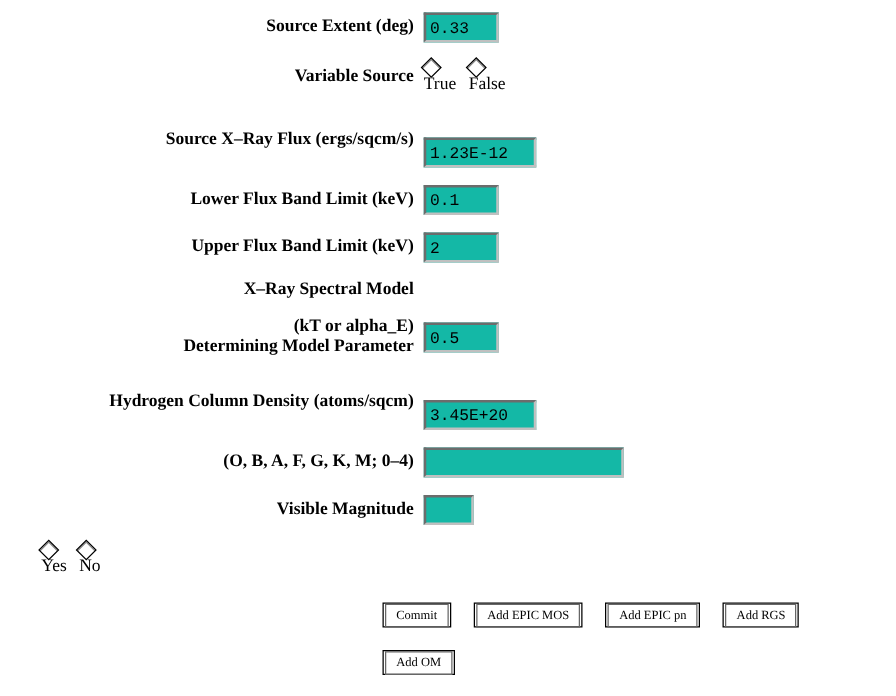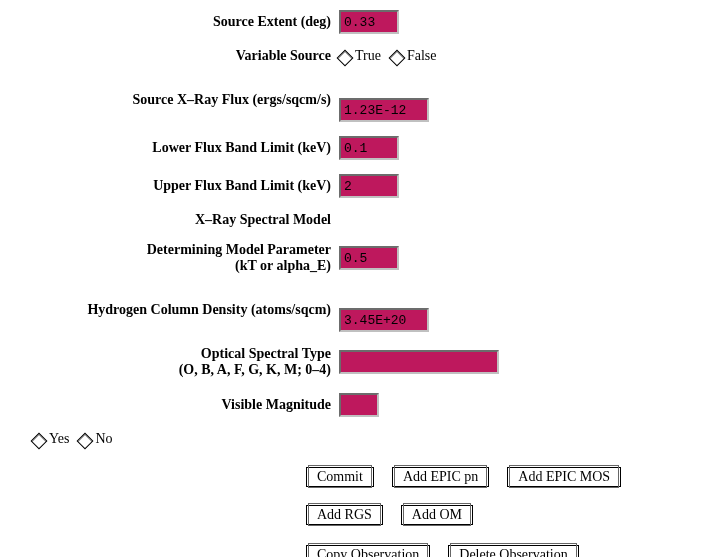--- a/index.html
+++ b/index.html
@@ -27,21 +27,21 @@
   .label-col .sub {
     display: block;
   }
   .input-col {
     text-align: left;
   }
   input[type="text"].txt {
     font-family: "Courier New", monospace;
     font-size: 13px;
     border: 2px inset #c0c0c0;
-    background: #be185d;
+    background: #14b8a6;
     padding: 2px 3px;
     height: 16px;
   }
   .w-short { width: 50px; }
   .w-med   { width: 80px; margin-top: 20px; }
   .w-long  { width: 150px; }
   .dropdown {
     display: inline-flex;
     align-items: center;
     border: 2px outset #e0e0e0;
@@ -63,22 +63,23 @@
     margin-left: 6px;
     display: inline-block;
   }
   .radio-group {
     display: flex;
     align-items: center;
     gap: 4px;
   }
   .radio-group .opt {
     display: inline-flex;
-    align-items: flex-end;
+    align-items: flex-start;
     margin-right: 6px;
+    flex-direction: column;
   }
   .diamond {
     width: 10px;
     height: 10px;
     transform: rotate(45deg);
     border: 1px solid #000;
     background: #fff;
     display: inline-block;
     margin-right: 4px;
     box-shadow: inset 1px 1px 0 #888;
@@ -94,21 +95,21 @@
   .btn {
     border: 1px solid #000;
     padding: 1px;
     background: #fff;
     display: inline-block;
   }
   .btn-inner {
     border: 1px solid #666;
     padding: 3px 8px;
     font-family: "Times New Roman", Times, serif;
-    font-size: 14px;
+    font-size: 10px;
     white-space: nowrap;
   }
 </style>
 </head>
 <body>
 
 <div class="form-row">
   <div class="label-col">Source Extent (deg)</div>
   <div class="input-col">
     <input type="text" class="txt w-short" value="0.33" style="">
@@ -149,38 +150,37 @@
     <input type="text" class="txt w-short" value="2" style="">
   </div>
 </div>
 
 <div class="form-row">
   <div class="label-col">X–Ray Spectral Model</div>
 </div>
 
 <div class="form-row">
   <div class="label-col">
+    <span class="sub">(kT or alpha_E)</span>
     <span class="sub">Determining Model Parameter</span>
-    <span class="sub">(kT or alpha_E)</span>
   </div>
   <div class="input-col">
     <input type="text" class="txt w-short" value="0.5" style="">
   </div>
 </div>
 
 <div class="form-row">
   <div class="label-col">Hydrogen Column Density (atoms/sqcm)</div>
   <div class="input-col">
     <input type="text" class="txt w-med" value="3.45E+20" style="">
   </div>
 </div>
 
 <div class="form-row">
   <div class="label-col">
-    <span class="sub">Optical Spectral Type</span>
     <span class="sub">(O, B, A, F, G, K, M; 0–4)</span>
   </div>
   <div class="input-col">
     <input type="text" class="txt w-long" value="" style="">
   </div>
 </div>
 
 <div class="form-row">
   <div class="label-col">Visible Magnitude</div>
   <div class="input-col">
@@ -196,22 +196,22 @@
     </span>
     <span class="opt">
       <span class="diamond"></span>
       <span>No</span>
     </span>
   </div>
 </div>
 
 <div class="button-row">
   <span class="btn"><span class="btn-inner">Commit</span></span>
+  <span class="btn"><span class="btn-inner">Add EPIC MOS</span></span>
   <span class="btn"><span class="btn-inner">Add EPIC pn</span></span>
-  <span class="btn"><span class="btn-inner">Add EPIC MOS</span></span>
   <span class="btn"><span class="btn-inner">Add RGS</span></span>
   <span class="btn"><span class="btn-inner">Add OM</span></span>
 </div>
 
 <div class="button-row">
   <span class="btn"><span class="btn-inner">Copy Observation</span></span>
   <span class="btn"><span class="btn-inner">Delete Observation</span></span>
 </div>
 
 </body></html>

